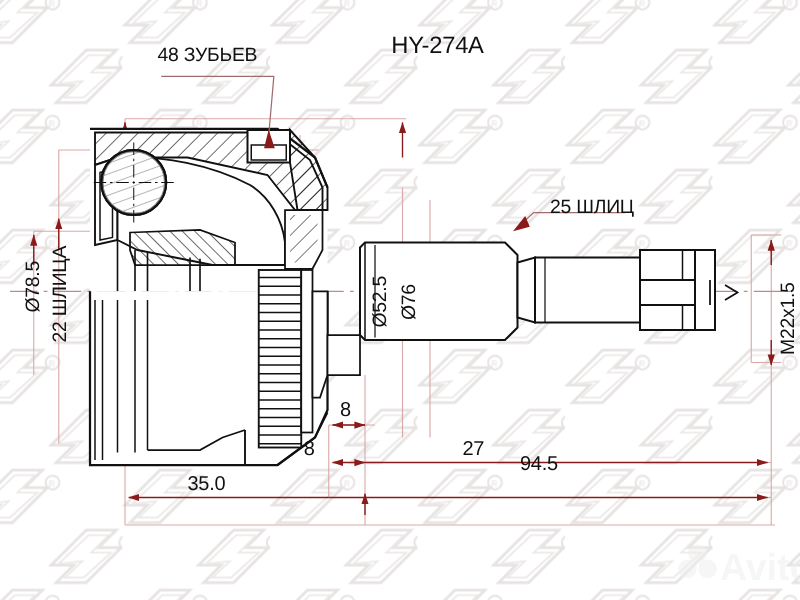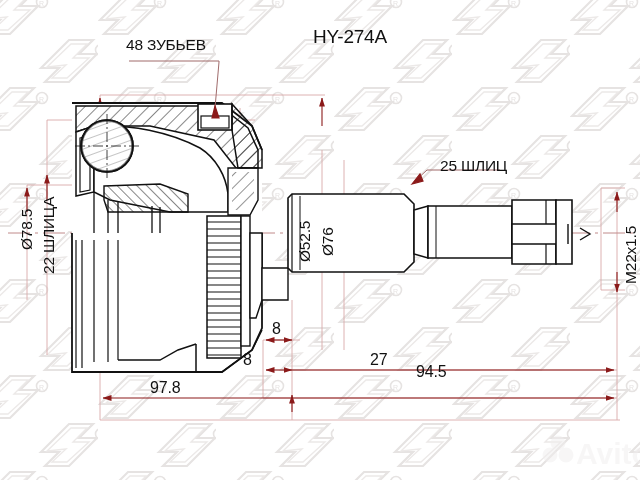--- a/index.html
+++ b/index.html
@@ -275,17 +275,17 @@
   <div class="lbl lbl-note rot90" style="left:320px; top:256px;">Ø76</div>
 
   <div class="lbl lbl-note rot90" style="left:623px; top:284px;">M22x1.5</div>
 
   <div class="lbl lbl-dim" style="left:272px; top:321px;">8</div>
 
   <div class="lbl lbl-dim" style="left:243px; top:352px;">8</div>
 
   <div class="lbl lbl-dim" style="left:370px; top:352px;">27</div>
 
-  <div class="lbl lbl-dim" style="left:150px; top:380px;">97.8</div>
+  <div class="lbl lbl-dim" style="left:150px; top:380px;">35.0</div>
 
   <div class="lbl lbl-dim" style="left:416px; top:364px;">94.5</div>
 
 </div>
 
 </body></html>

